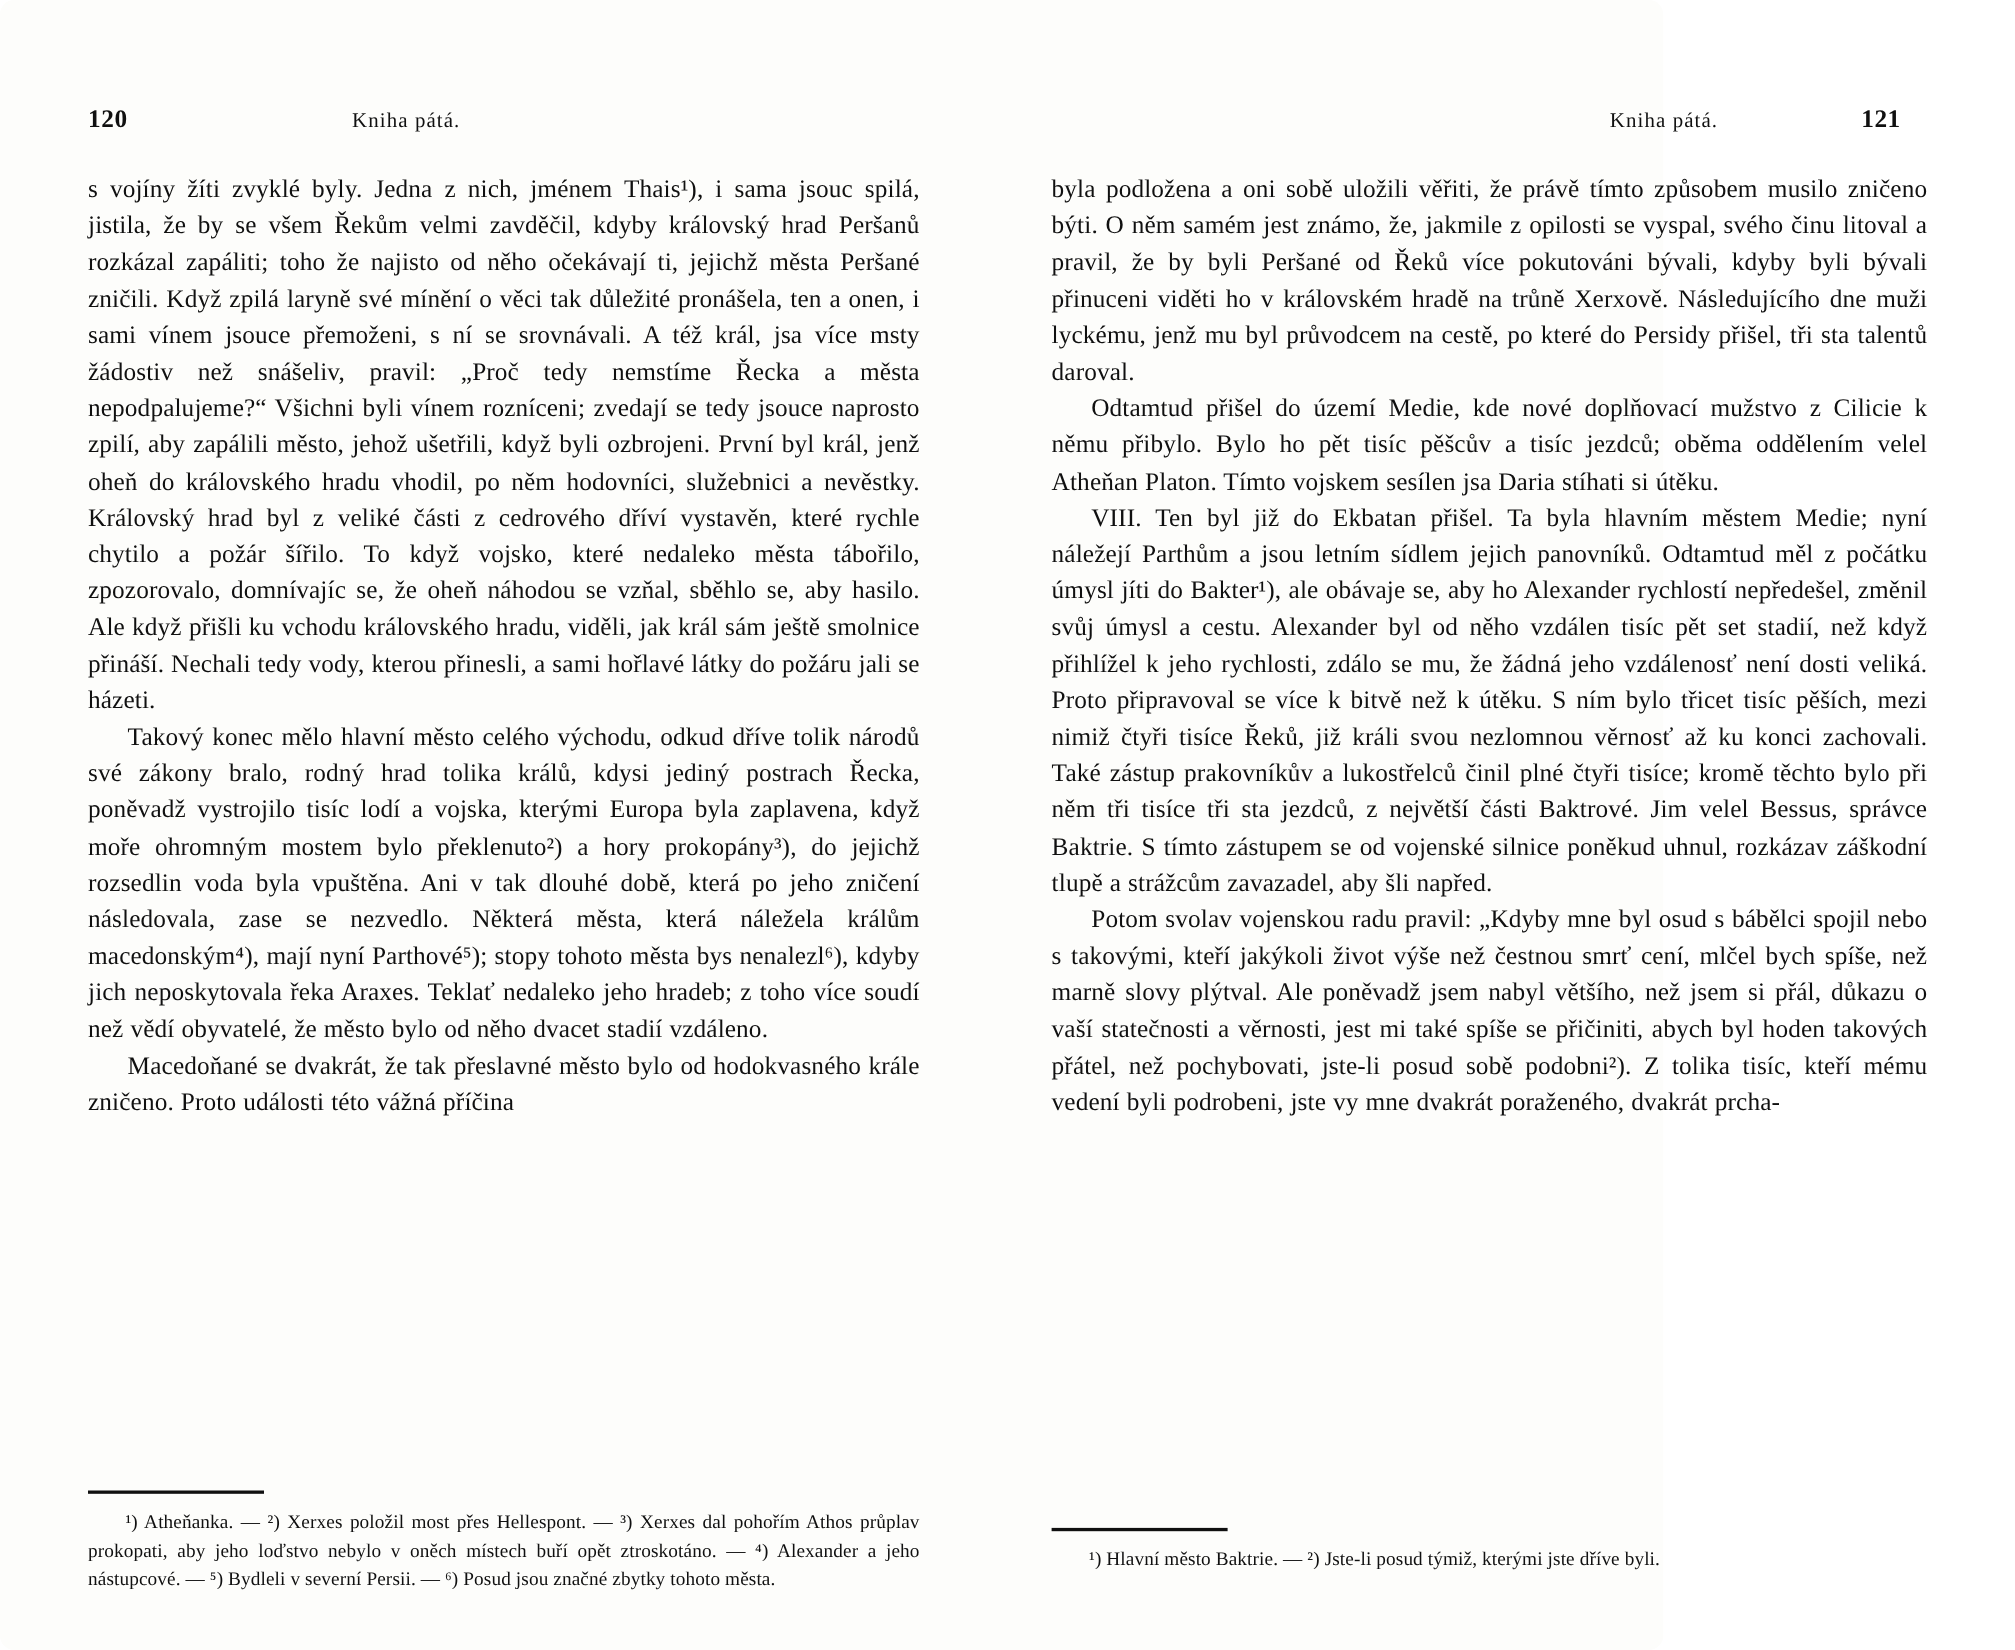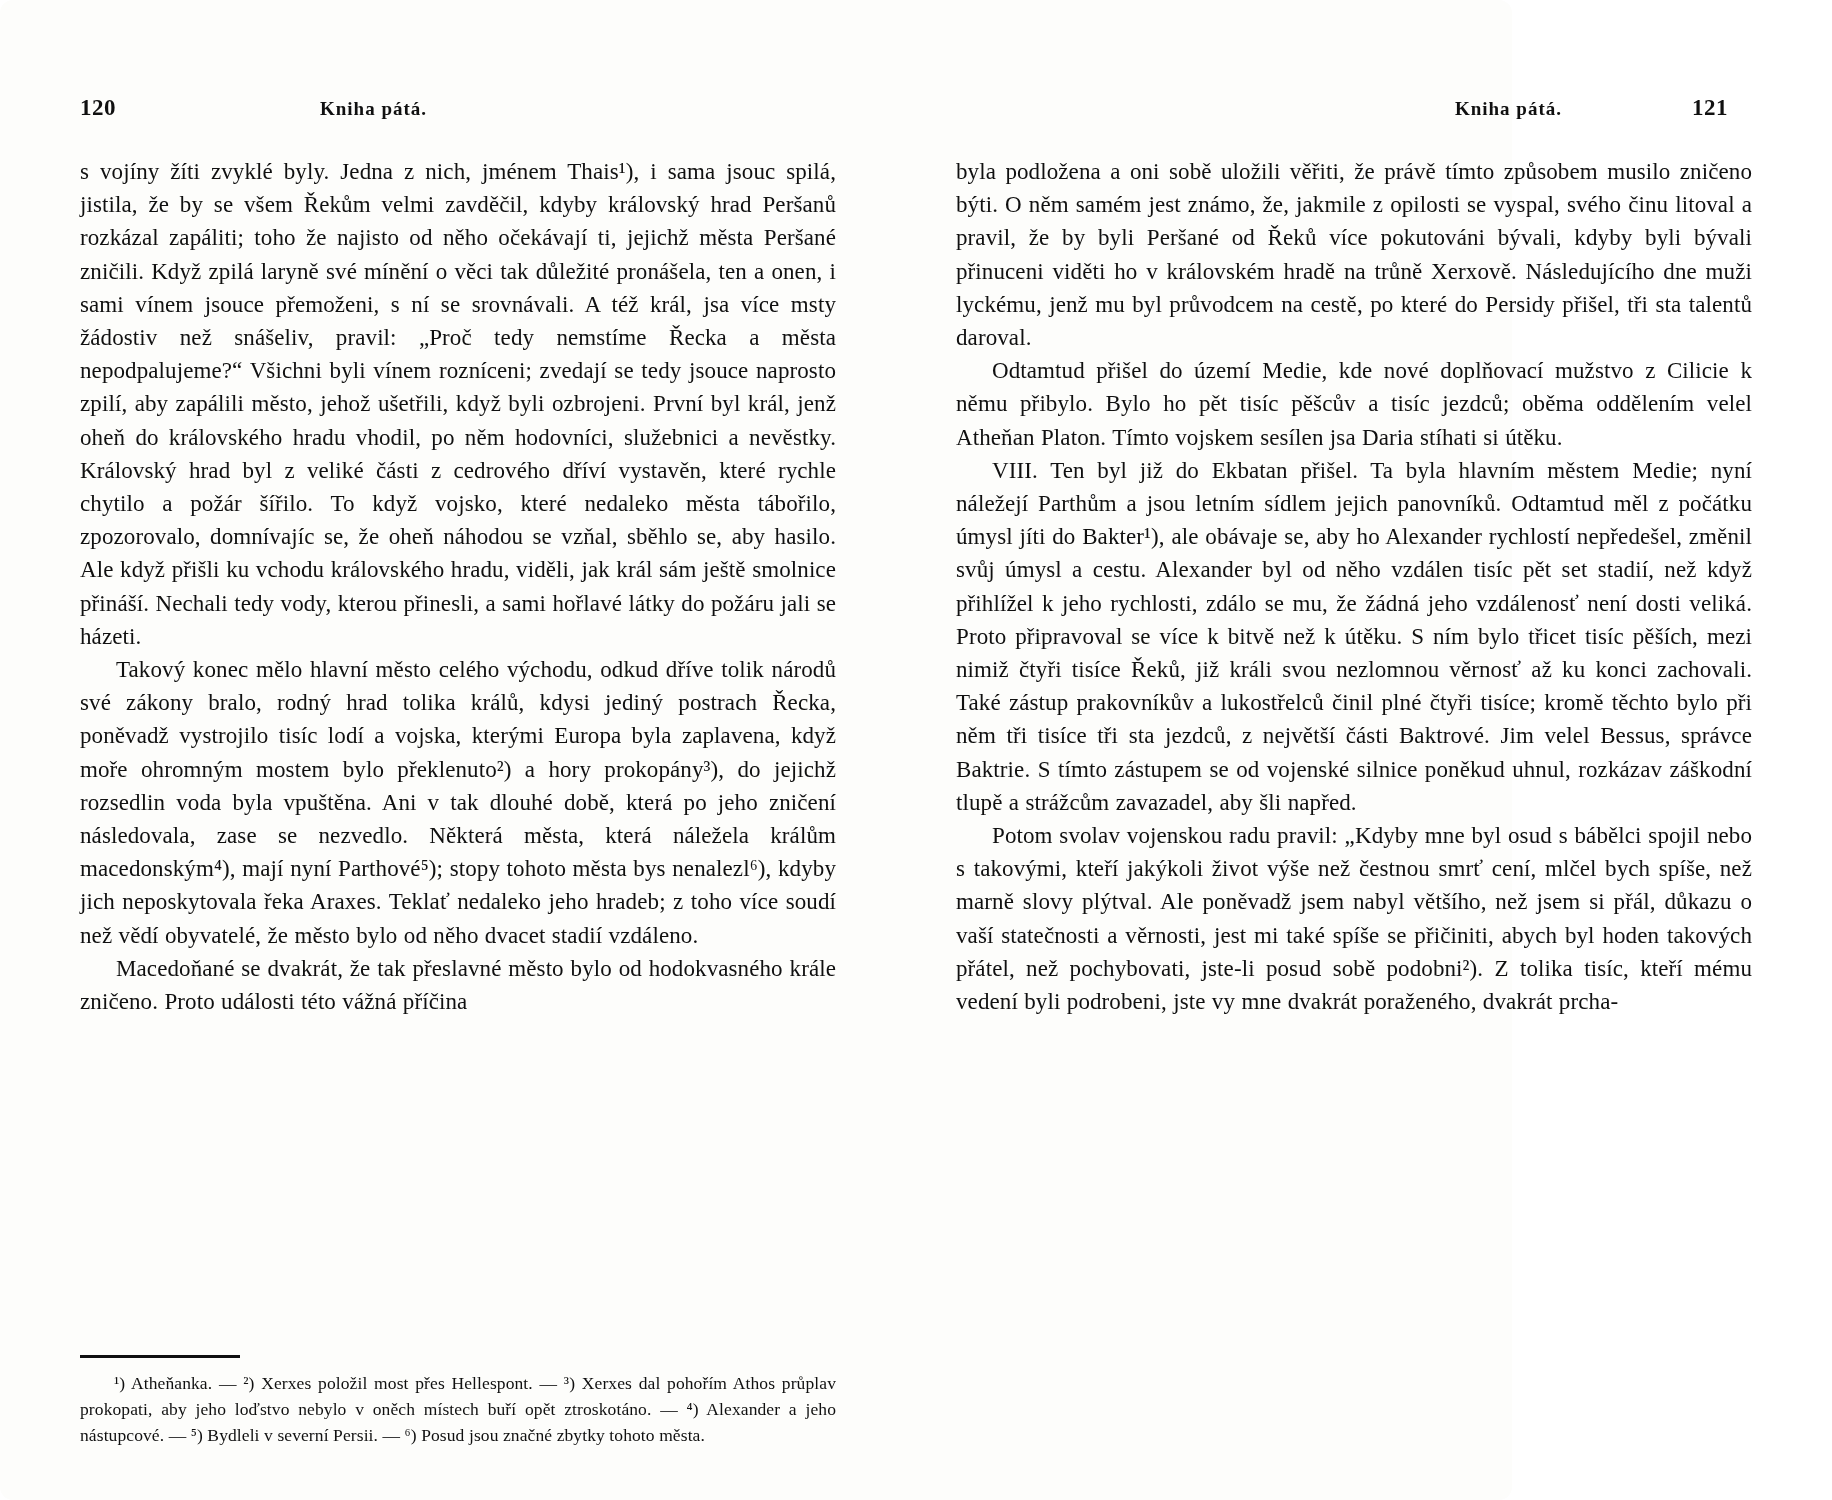--- a/index.html
+++ b/index.html
@@ -59,21 +59,21 @@
   }
   .folio {
     font-size: 23px;
     font-weight: bold;
     min-width: 60px;
   }
   .head-title {
     flex: 1;
     text-align: center;
     font-size: 19px;
-    font-weight: bold;
+    font-weight: normal;
     letter-spacing: 1px;
   }
   .leaf-left .head-title {
     text-align: left;
     padding-left: 180px;
   }
   .leaf-right .head-title {
     text-align: right;
     padding-right: 130px;
   }
@@ -155,16 +155,20 @@
       <div class="running-head">
         <span class="head-title">Kniha pátá.</span>
         <span class="folio folio-right">121</span>
       </div>
       <div class="body-col">
         <p class="para">byla podložena a oni sobě uložili věřiti, že právě tímto způsobem musilo zničeno býti. O něm samém jest známo, že, jakmile z opilosti se vyspal, svého činu litoval a pravil, že by byli Peršané od Řeků více pokutováni bývali, kdyby byli bývali přinuceni viděti ho v královském hradě na trůně Xerxově. Následujícího dne muži lyckému, jenž mu byl průvodcem na cestě, po které do Persidy přišel, tři sta talentů daroval.</p>
         <p class="para indent">Odtamtud přišel do území Medie, kde nové doplňovací mužstvo z Cilicie k němu přibylo. Bylo ho pět tisíc pěšcův a tisíc jezdců; oběma oddělením velel Atheňan Platon. Tímto vojskem sesílen jsa Daria stíhati si útěku.</p>
         <p class="para indent">VIII. Ten byl již do Ekbatan přišel. Ta byla hlavním městem Medie; nyní náležejí Parthům a jsou letním sídlem jejich panovníků. Odtamtud měl z počátku úmysl jíti do Bakter¹), ale obávaje se, aby ho Alexander rychlostí nepředešel, změnil svůj úmysl a cestu. Alexander byl od něho vzdálen tisíc pět set stadií, než když přihlížel k jeho rychlosti, zdálo se mu, že žádná jeho vzdálenosť není dosti veliká. Proto připravoval se více k bitvě než k útěku. S ním bylo třicet tisíc pěších, mezi nimiž čtyři tisíce Řeků, již králi svou nezlomnou věrnosť až ku konci zachovali. Také zástup prakovníkův a lukostřelců činil plné čtyři tisíce; kromě těchto bylo při něm tři tisíce tři sta jezdců, z největší části Baktrové. Jim velel Bessus, správce Baktrie. S tímto zástupem se od vojenské silnice poněkud uhnul, rozkázav záškodní tlupě a strážcům zavazadel, aby šli napřed.</p>
         <p class="para indent">Potom svolav vojenskou radu pravil: „Kdyby mne byl osud s bábělci spojil nebo s takovými, kteří jakýkoli život výše než čestnou smrť cení, mlčel bych spíše, než marně slovy plýtval. Ale poněvadž jsem nabyl většího, než jsem si přál, důkazu o vaší statečnosti a věrnosti, jest mi také spíše se přičiniti, abych byl hoden takových přátel, než pochybovati, jste-li posud sobě podobni²). Z tolika tisíc, kteří mému vedení byli podrobeni, jste vy mne dvakrát poraženého, dvakrát prcha-</p>
       </div>
+      <div class="fn-wrap">
+        <div class="fn-rule"></div>
+        <p class="footnote first">¹) Hlavní město Baktrie. — ²) Jste-li posud týmiž, kterými jste dříve byli.</p>
+      </div>
     </div>
 
   </div>
 </div>
 
 </body></html>

